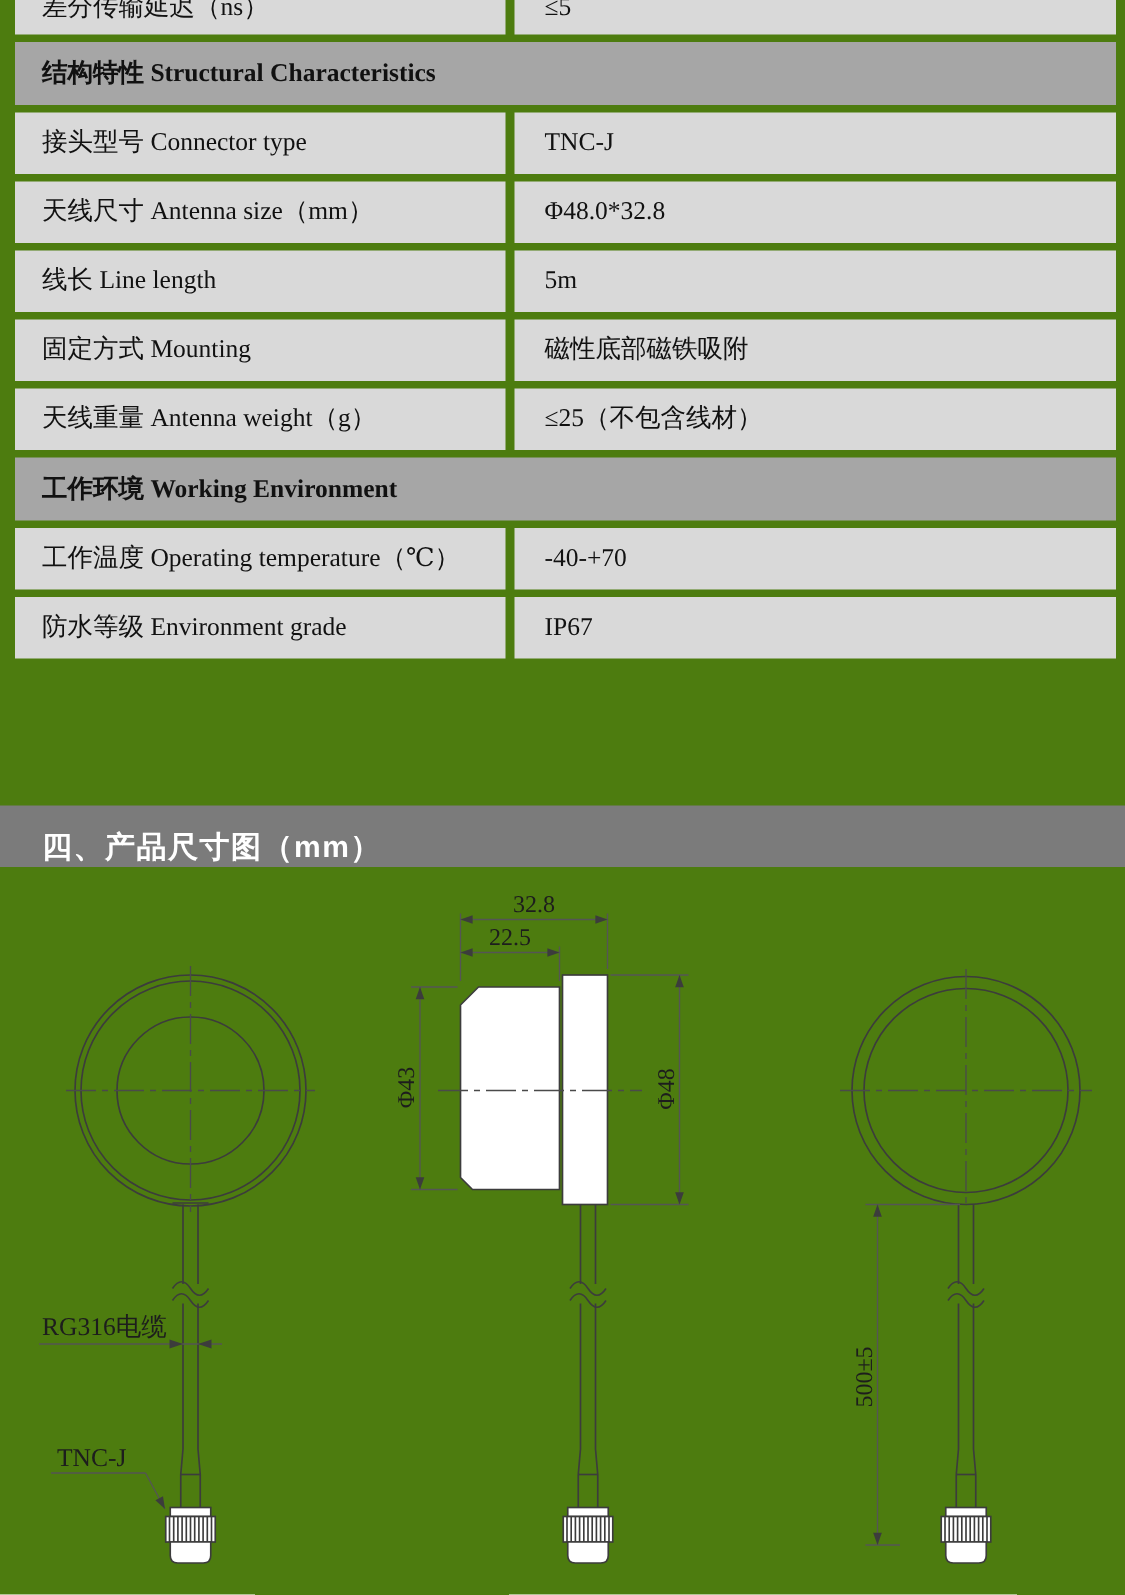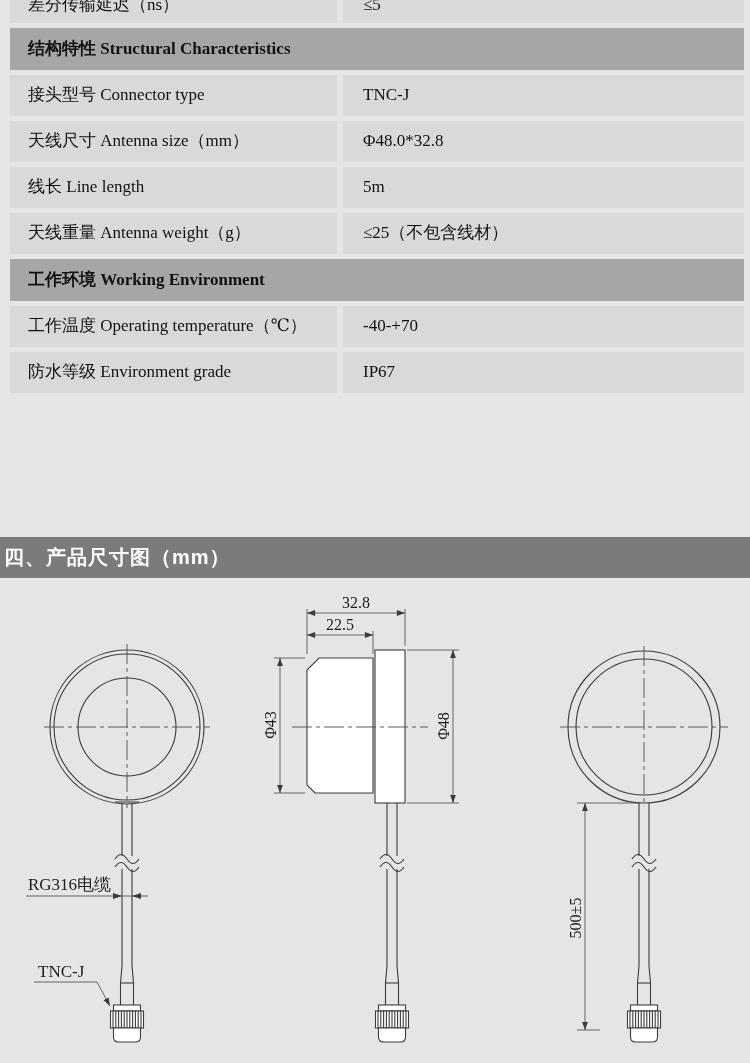--- a/index.html
+++ b/index.html
@@ -1,17 +1,17 @@
 <!DOCTYPE html>
 <html><head>
 <meta charset="utf-8">
 <style>
   html,body { margin:0; padding:0; background:#fff; }
   .page {
-    position:relative; width:750px; height:1063px; background:#e5e5e5;
+    position:relative; width:750px; height:1063px; background:#4d7c0f;
     font-family:"Liberation Serif","DejaVu Serif",serif; color:#111;
     overflow:hidden;
   }
   
   .spec-table { position:absolute; top:0; left:10px; width:734px; }
   .trow { display:flex; margin-bottom:5px; }
   .cell {
     background:#d9d9d9; height:41px; box-sizing:border-box;
     display:flex; align-items:center; font-size:17px; line-height:1.1;
   }
@@ -20,21 +20,21 @@
   .section-cell {
     width:100%; height:42px; background:#a6a6a6; font-weight:bold;
     padding-left:18px;
   }
   .trow.cut { height:23px; overflow:hidden; }
   .trow.cut .cell { margin-top:-15px; }
   
   .banner {
     position:absolute; top:537px; left:0; width:750px; height:41px;
     background:#7b7b7b; color:#ffffff; box-sizing:border-box;
-    display:flex; align-items:center; padding-left:4px;
+    display:flex; align-items:flex-end; padding-left:28px;
     font-family:"Liberation Sans","DejaVu Sans",sans-serif;
     font-weight:bold; font-size:20px; letter-spacing:1px;
   }
   
   .drawing { position:absolute; top:578px; left:0; }
   .ln   { stroke:#3c3c3c; stroke-width:1.1; fill:none; }
   .lnw  { stroke:#3c3c3c; stroke-width:1.1; fill:#ffffff; }
   .thin { stroke:#555555; stroke-width:0.9; fill:none; }
   .cl   { stroke:#4a4a4a; stroke-width:0.9; fill:none; stroke-dasharray:20 4 4 4; }
   .dimt { font-family:"Liberation Serif","DejaVu Serif",serif; font-size:16px; fill:#1d1d1d; }
@@ -65,20 +65,24 @@
       <div class="cell lbl">天线尺寸 Antenna size（mm）</div>
       <div class="cell val">Φ48.0*32.8</div>
     </div>
 
 
     <div class="trow">
       <div class="cell lbl">线长 Line length</div>
       <div class="cell val">5m</div>
     </div>
 
+    <div class="trow">
+      <div class="cell lbl">固定方式 Mounting</div>
+      <div class="cell val">磁性底部磁铁吸附</div>
+    </div>
 
     <div class="trow">
       <div class="cell lbl">天线重量 Antenna weight（g）</div>
       <div class="cell val">≤25（不包含线材）</div>
     </div>
 
     <div class="trow">
       <div class="cell section-cell">工作环境 Working Environment</div>
     </div>
 

